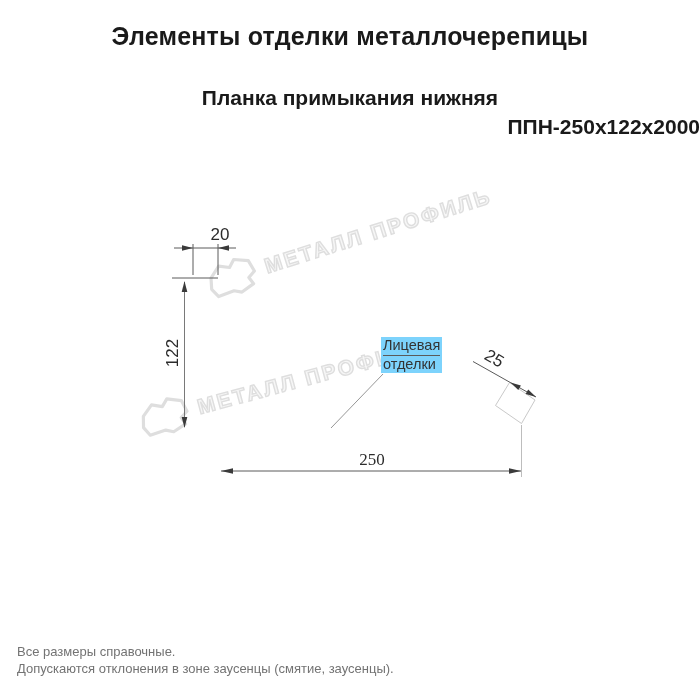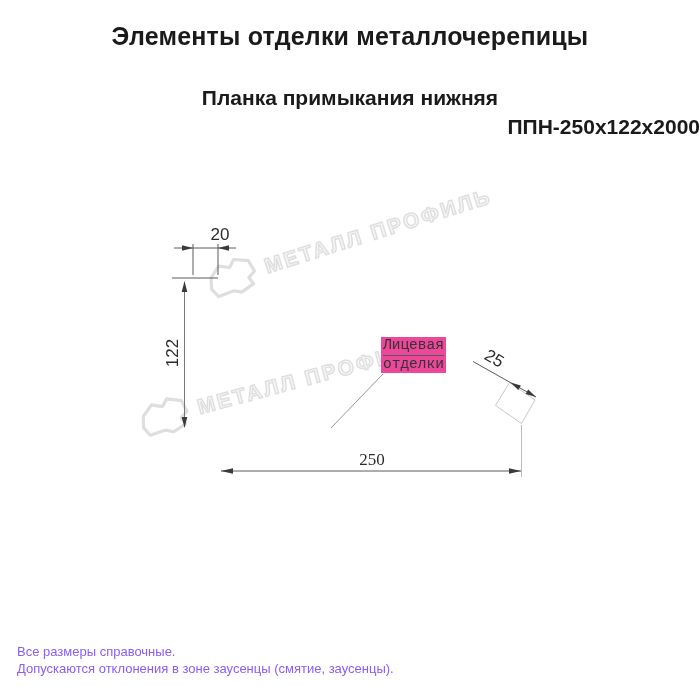--- a/index.html
+++ b/index.html
@@ -23,26 +23,26 @@
   .wm-text{font-size:21px;font-weight:700;letter-spacing:2.5px;white-space:nowrap;
     color:#f6f6f6;-webkit-text-stroke:1.4px #dedede;}
   .wm-logo{flex:0 0 auto;}
   
   .drawing-svg{position:absolute;left:0;top:0;z-index:2;pointer-events:none;}
   .dim-text{position:absolute;z-index:3;font-size:17px;color:#2c2c2c;
     transform:translate(-50%,-50%);white-space:nowrap;}
   .dim-122{transform:translate(-50%,-50%) rotate(-90deg);}
   .dim-25{transform:translate(-50%,-50%) rotate(30deg);}
   .face-label{position:absolute;left:381px;top:337px;z-index:3;
-    font-size:14.5px;line-height:17px;color:#333;background:#ec4899;padding:0 2px;font-family:Liberation Mono, monospace;}
+    font-size:14.5px;line-height:17px;color:#333;background:#7dd3fc;padding:0 2px;}
   .face-label .fl1{display:block;border-bottom:1px solid #5a5a5a;padding-bottom:1px;}
   .face-label .fl2{display:block;}
   
   .footnotes{position:absolute;left:17px;top:644px;z-index:3;
-    font-size:13px;line-height:16.5px;color:#8b5cf6;}
+    font-size:13px;line-height:16.5px;color:#737373;}
 </style>
 </head>
 <body>
 
 <div class="stage">
 
   <div class="main-title">Элементы отделки металлочерепицы</div>
   <div class="product-title">Планка примыкания нижняя</div>
   <div class="product-code">ППН-250x122x2000</div>
 

